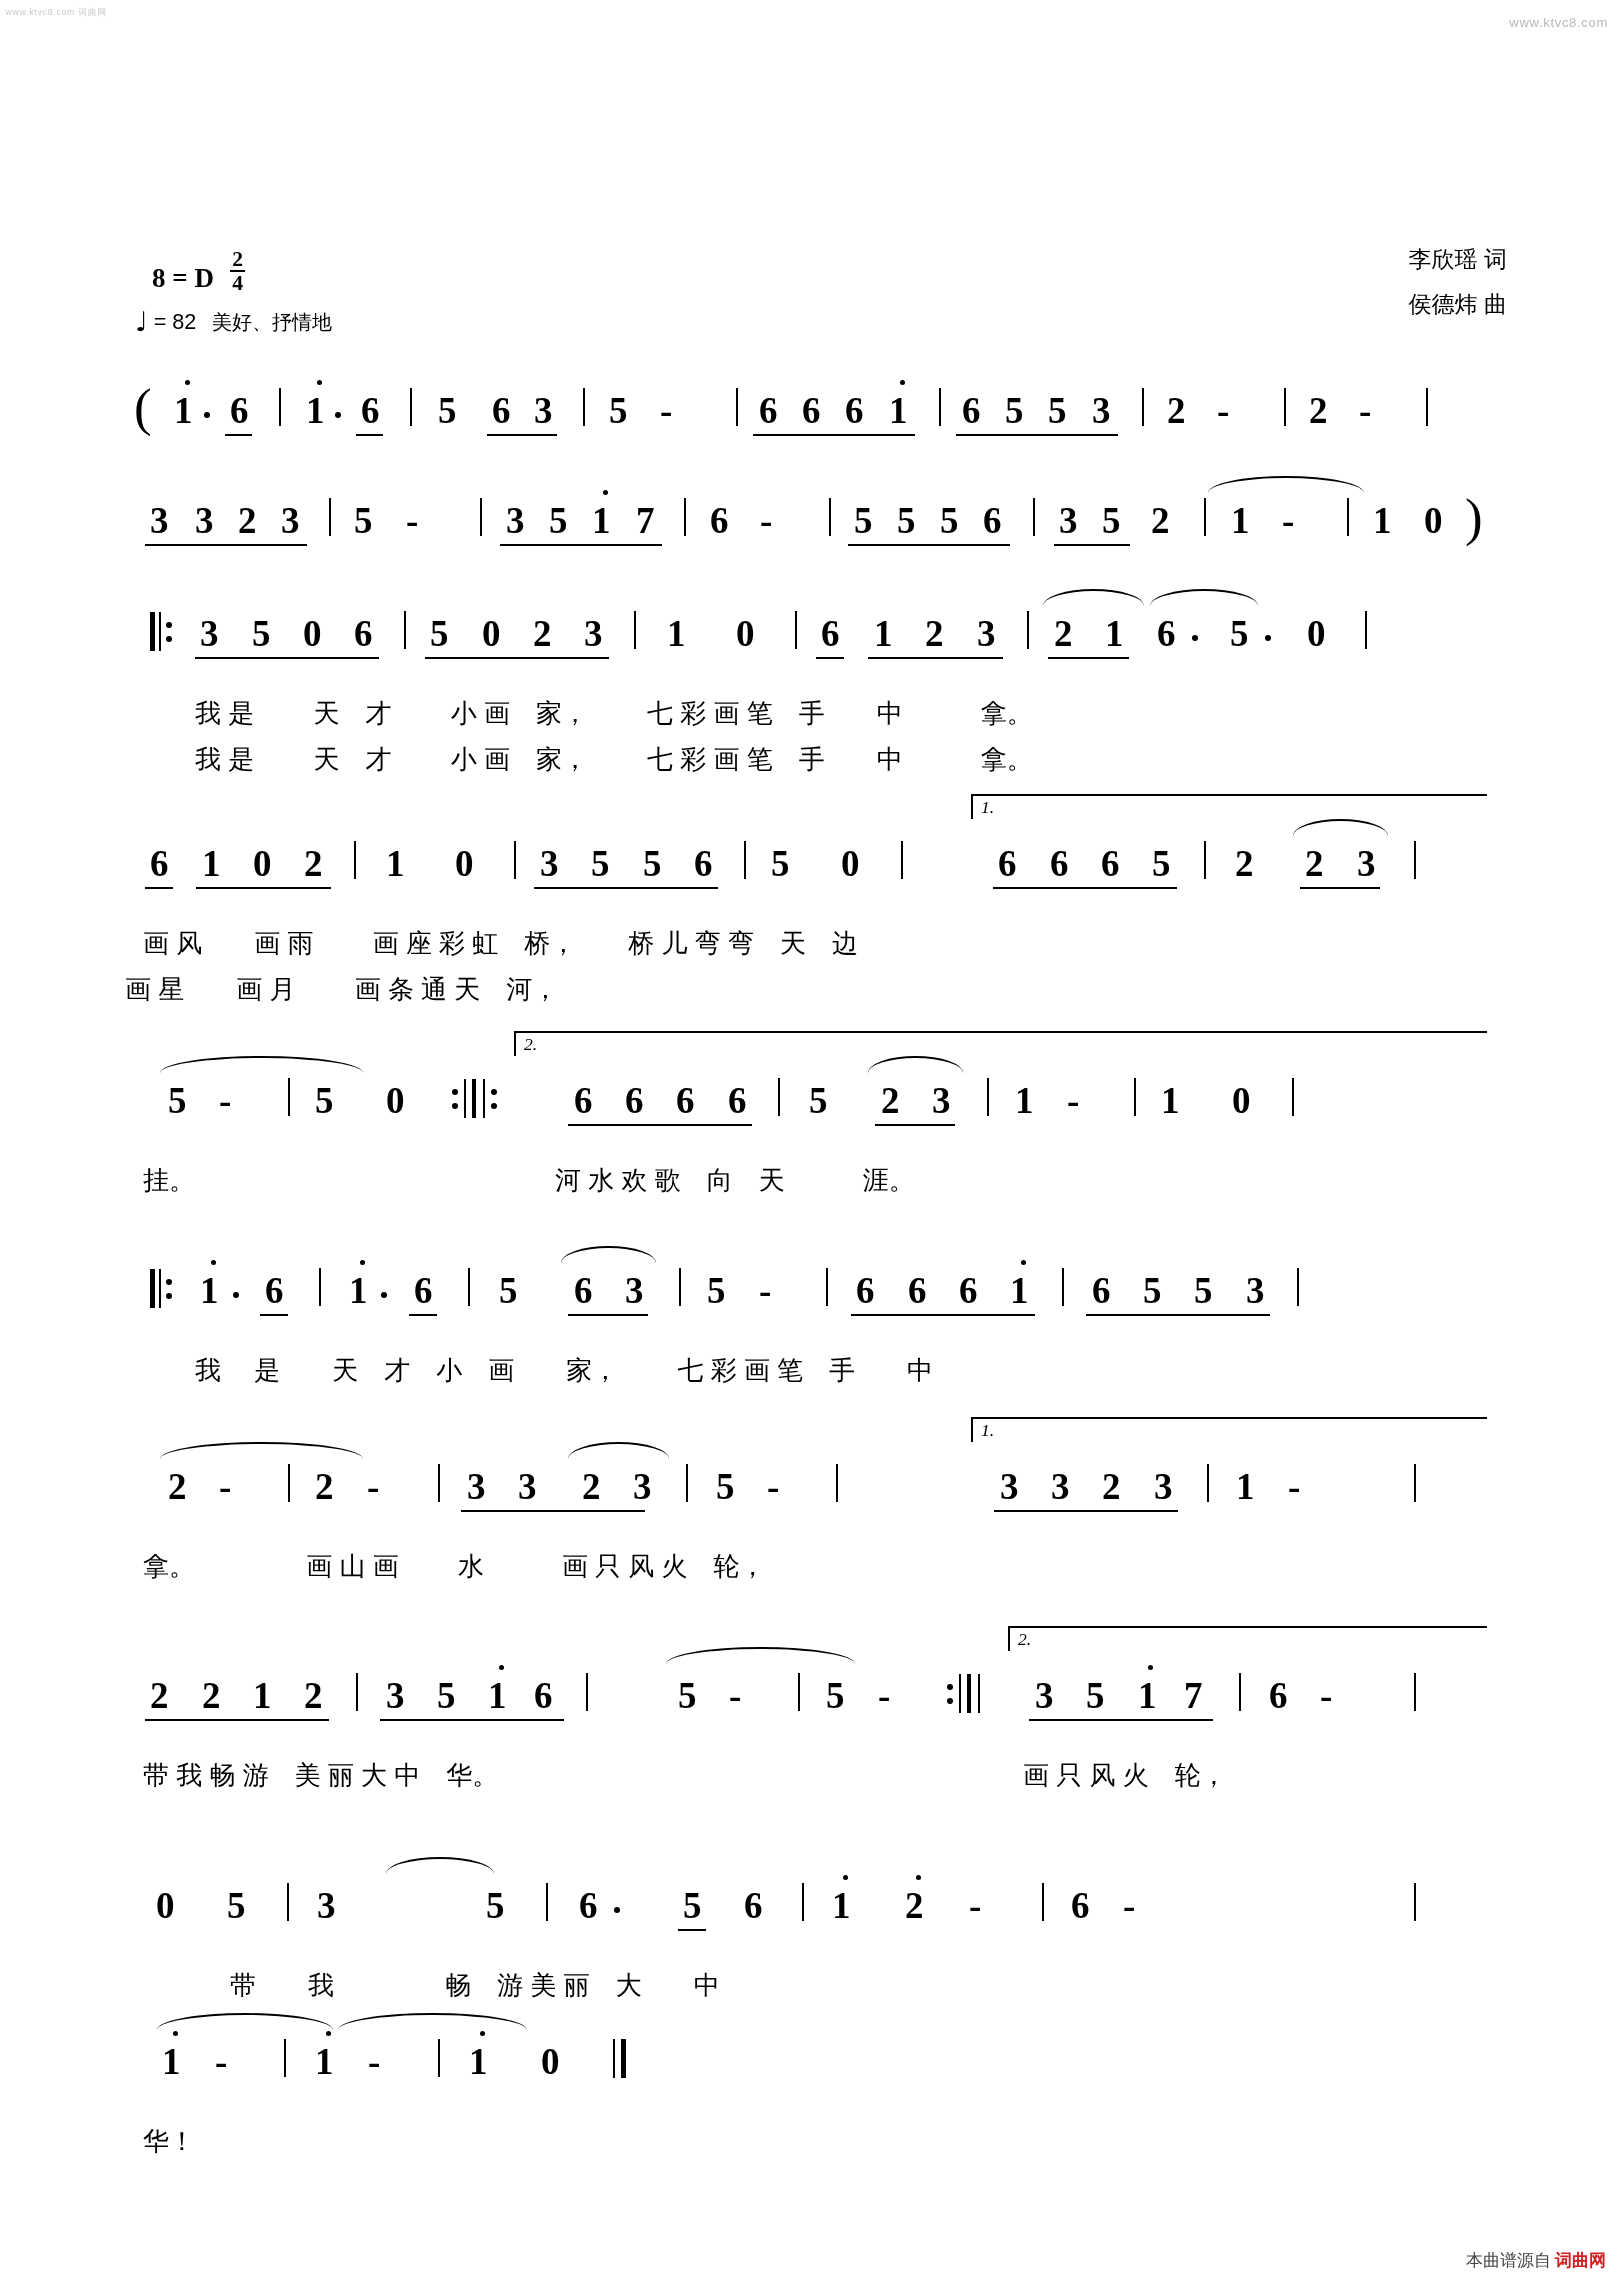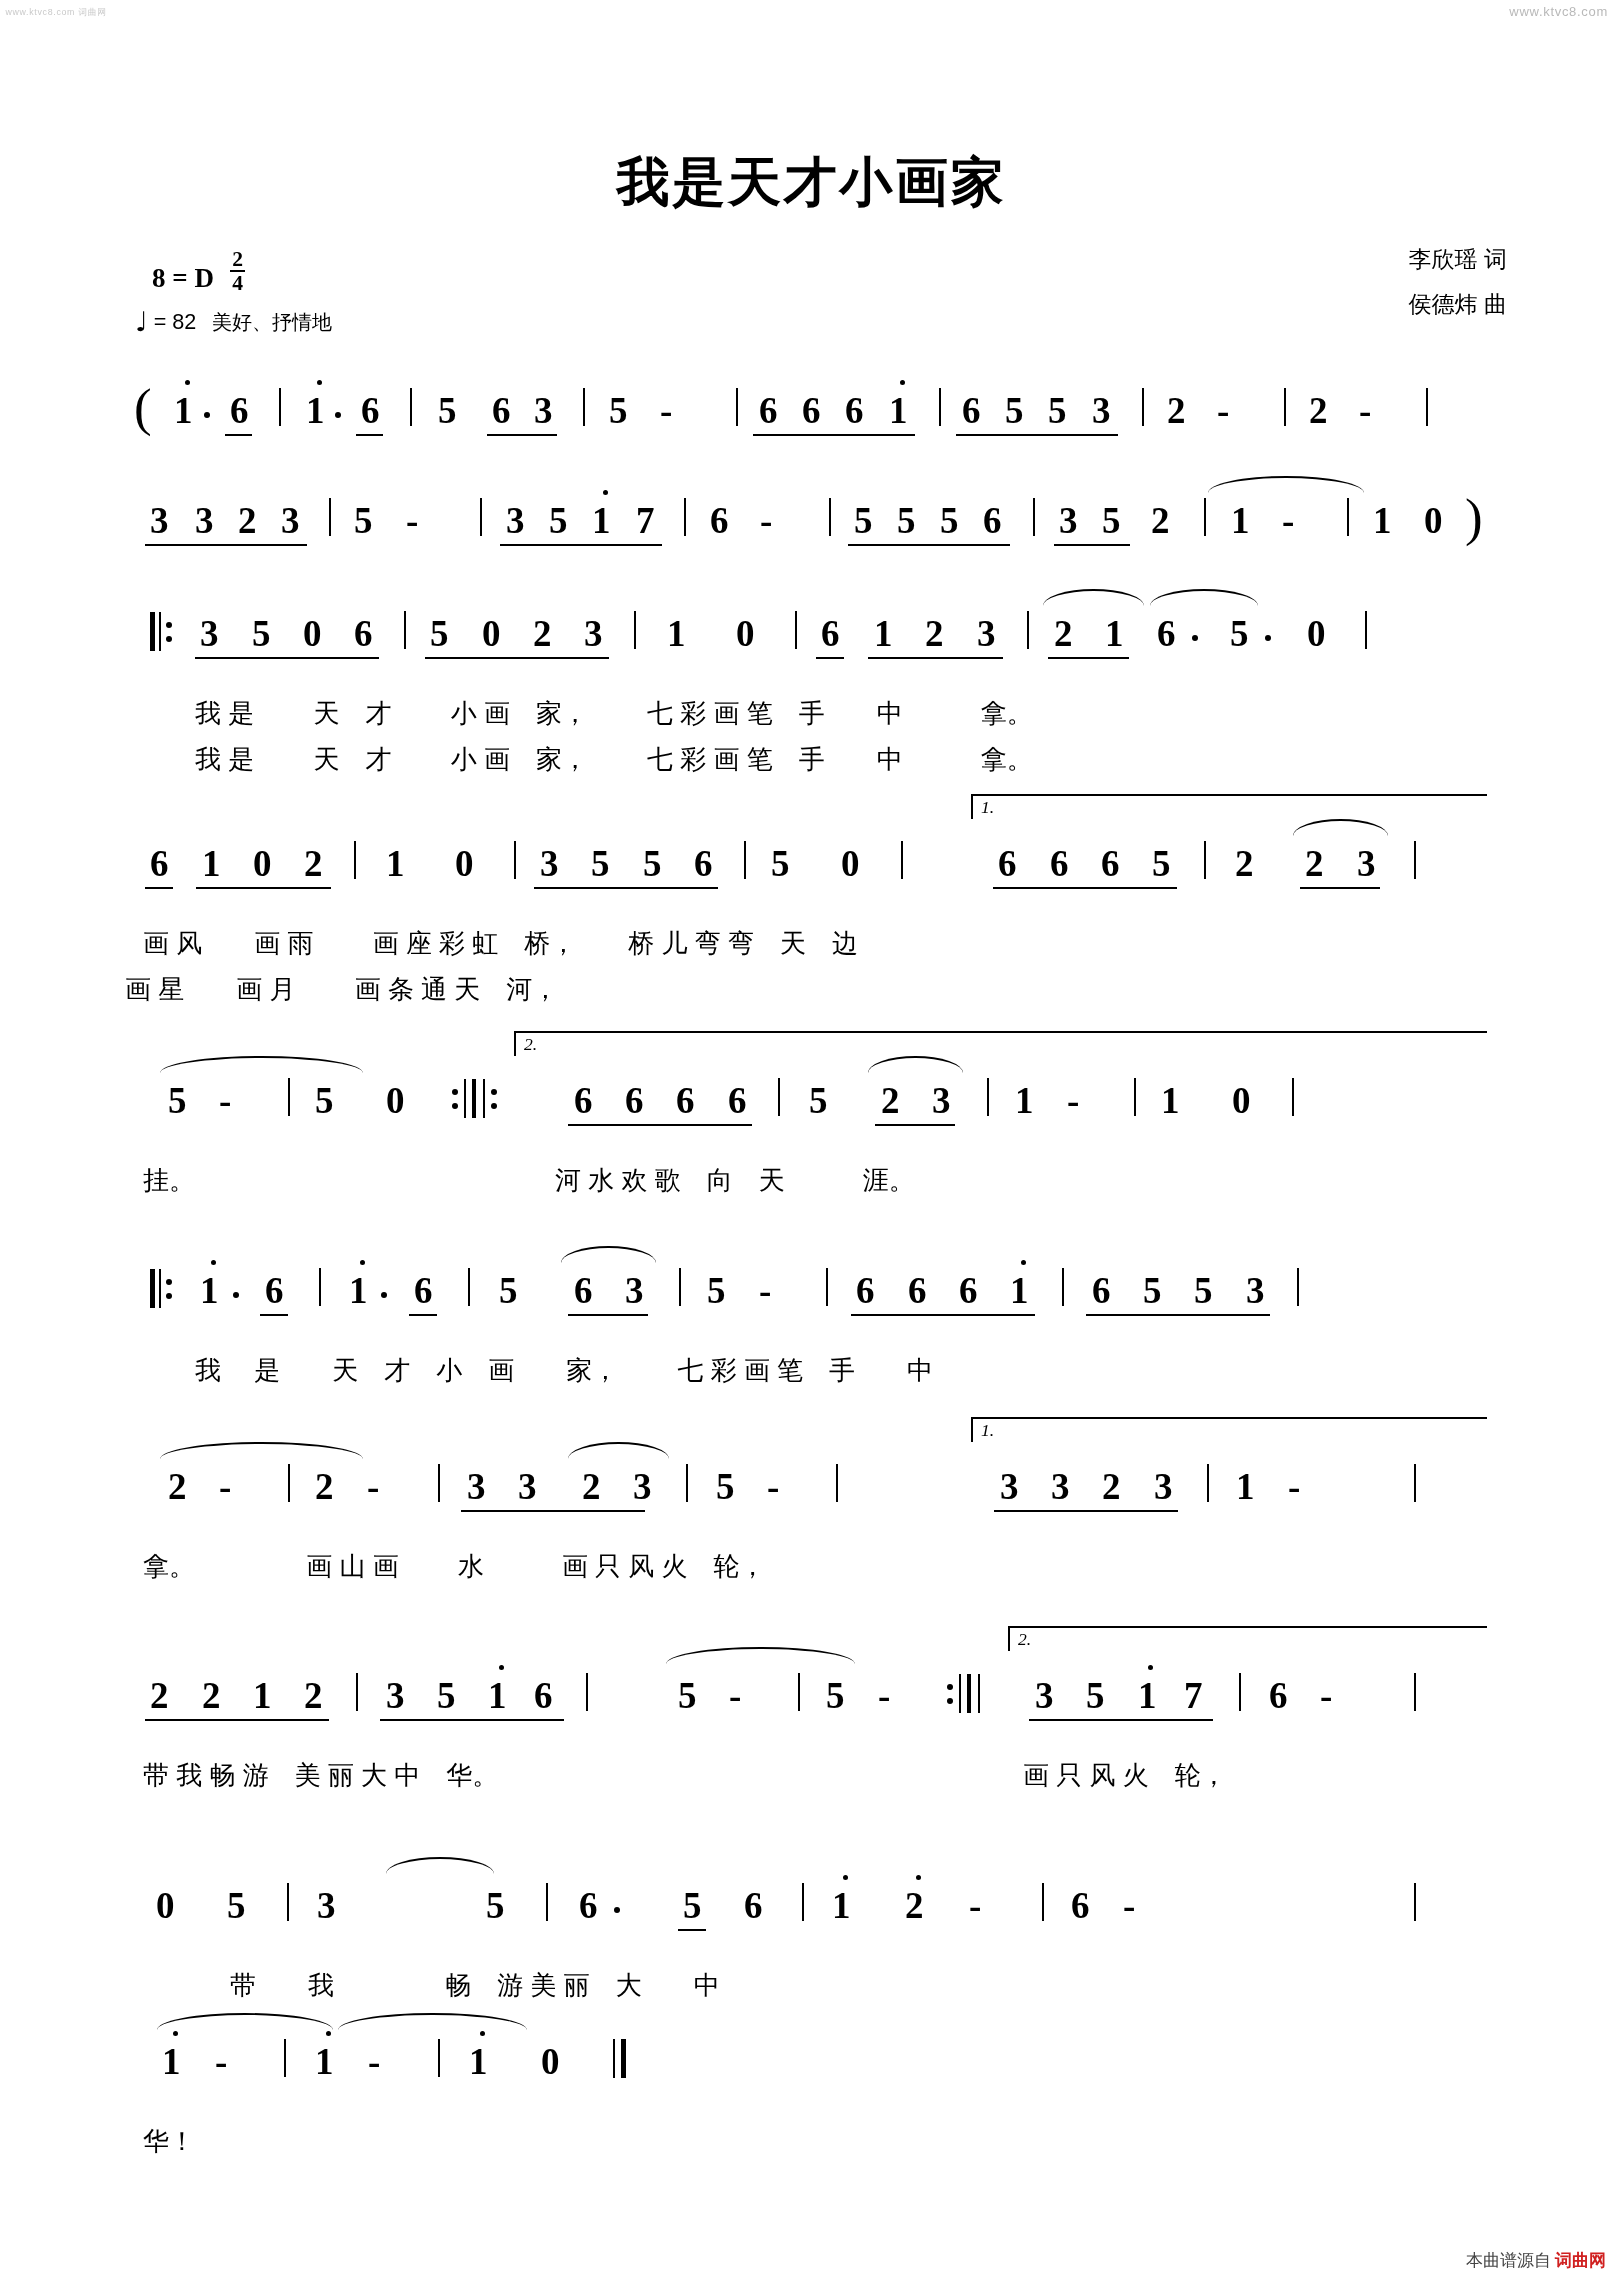--- a/index.html
+++ b/index.html
@@ -28,21 +28,21 @@
     top: 6.8px;
     font-size: 8.8px;
     color: #c9c9c9;
     letter-spacing: 0.7px;
     font-family: "Liberation Sans", sans-serif;
     white-space: nowrap;
   }
   .wm-topright {
     position: absolute;
     right: 15px;
-    top: 4px;
+    top: 15px;
     font-size: 13px;
     color: #b9b9b9;
     font-family: "Liberation Sans", sans-serif;
     letter-spacing: 0.7px;
     margin-left: 25px;
   }
   .wm-bottom {
     position: absolute;
     right: 17px;
     bottom: 23px;
@@ -224,21 +224,20 @@
   .fine i { position: absolute; background:#000; display:block; }
 </style>
 </head>
 <body>
 
 <div class="sheet">
 
   <div class="wm-topleft">www.ktvc8.com 词曲网</div>
   <div class="wm-topright">www.ktvc8.com</div>
 
-  <div class="title">我是天才小画家</div>
 
   <div class="credits">
     <div>李欣瑶 词</div>
     <div>侯德炜 曲</div>
   </div>
 
   <div class="keysig">
     <span>8 = D</span>
     <span class="meter">
       <span class="num">2</span>

